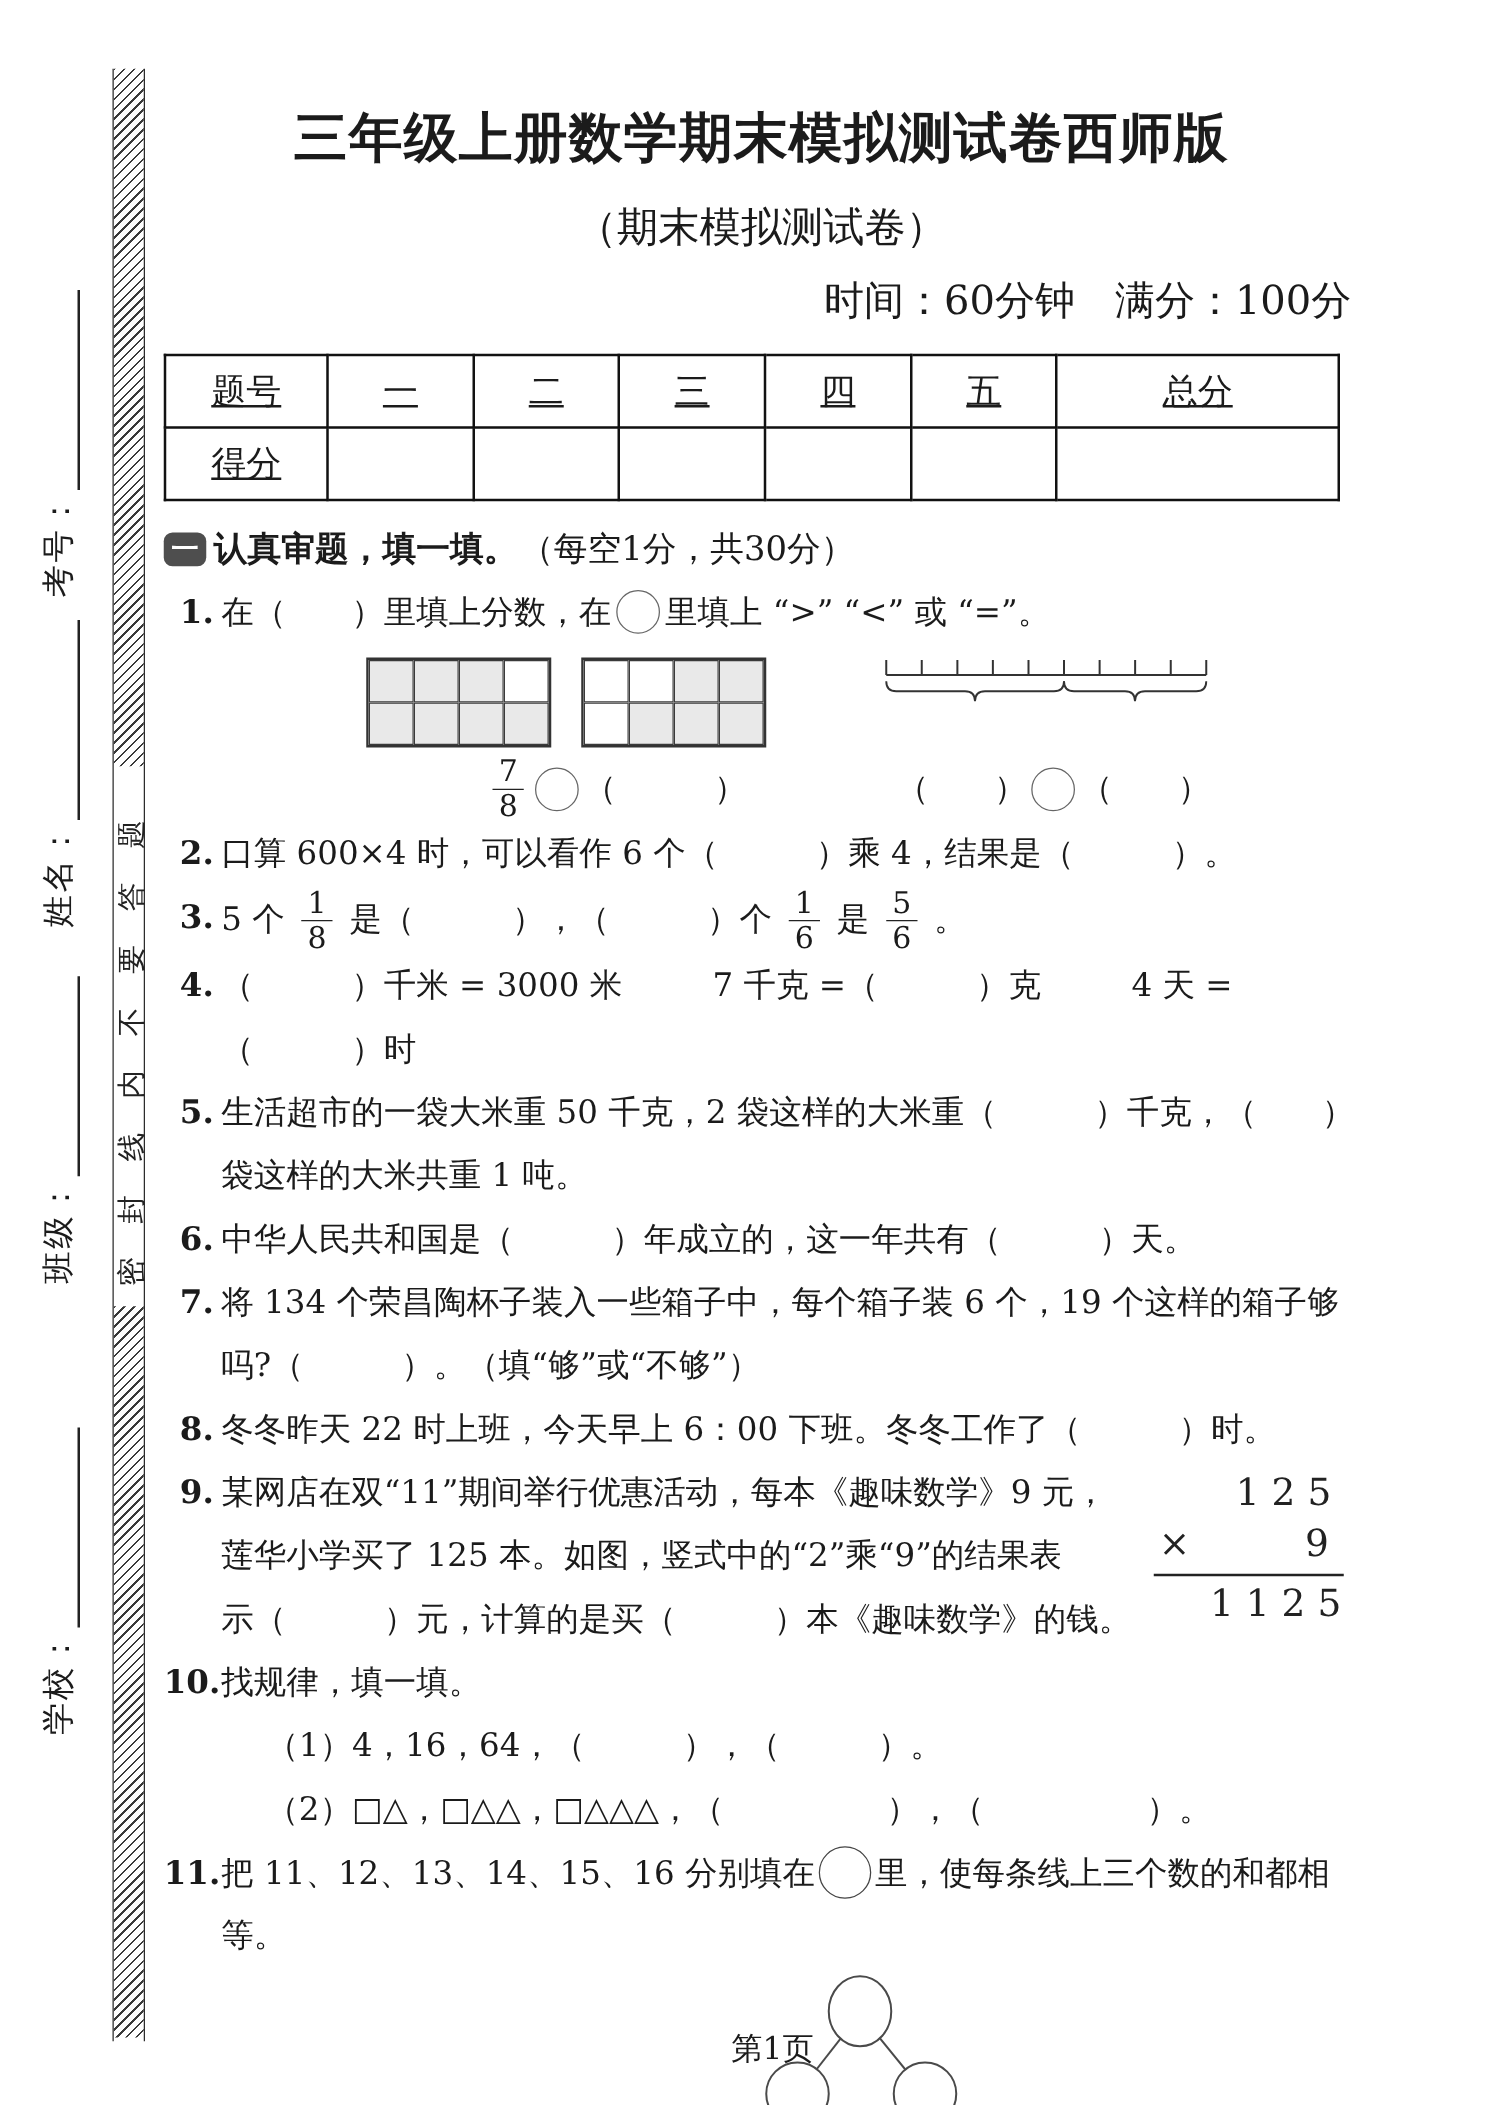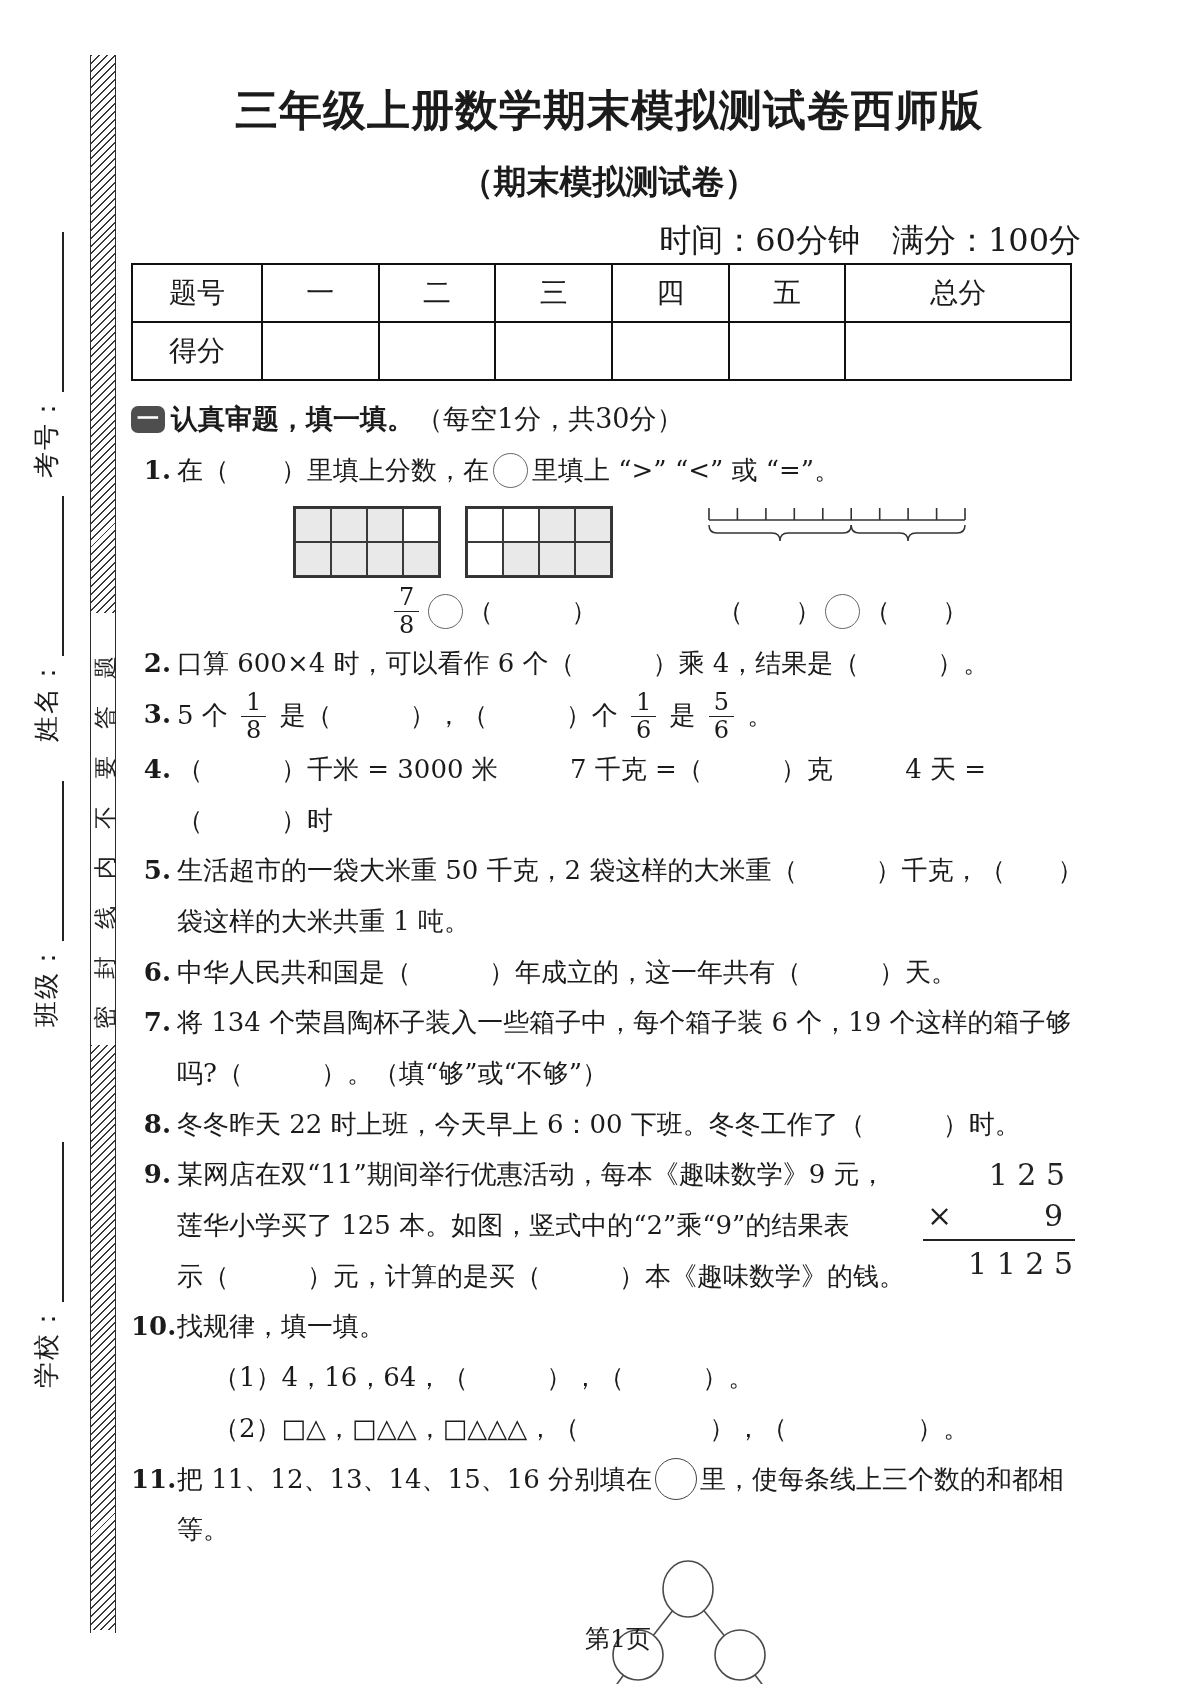--- a/index.html
+++ b/index.html
@@ -28,23 +28,23 @@
   .hatch-bottom{top:990px;height:585px;}
   .seal-hold{position:absolute;top:560px;left:0;width:100%;height:430px;}
   .seal-rot{
     position:absolute;top:428px;left:-1px;width:428px;height:26px;
     transform-origin:0 0;transform:rotate(-90deg);
     font-size:23px;letter-spacing:27px;text-align:center;white-space:nowrap;color:#222;
   }
   
   .main{position:absolute;left:131px;top:60px;width:956px;}
   .title{font-size:43px;font-weight:bold;text-align:center;margin-top:22px;letter-spacing:1px;white-space:nowrap;}
-  .subtitle{font-size:33px;font-weight:bold;text-align:center;margin-top:20px;}
+  .subtitle{font-size:33px;font-weight:normal;text-align:center;margin-top:20px;}
   .meta{font-size:32px;text-align:right;margin-top:14px;padding-right:6px;}
-  table.score{border-collapse:collapse;width:941px;margin-top:0;}
+  table.score{border-collapse:collapse;width:941px;margin-top:20px;text-decoration:underline;}
   table.score td{
     border:2.2px solid #111;text-align:center;font-size:28px;
     height:56px;padding:0;
   }
   table.score td.c0{width:128px;}
   
   .section-line{display:flex;align-items:center;margin-top:20px;font-size:27px;}
   .badge{
     width:34px;height:27px;background:#4e4e4e;border-radius:7px;color:#fff;
     display:flex;align-items:center;justify-content:center;font-size:22px;font-weight:bold;margin-right:6px;flex:0 0 auto;

